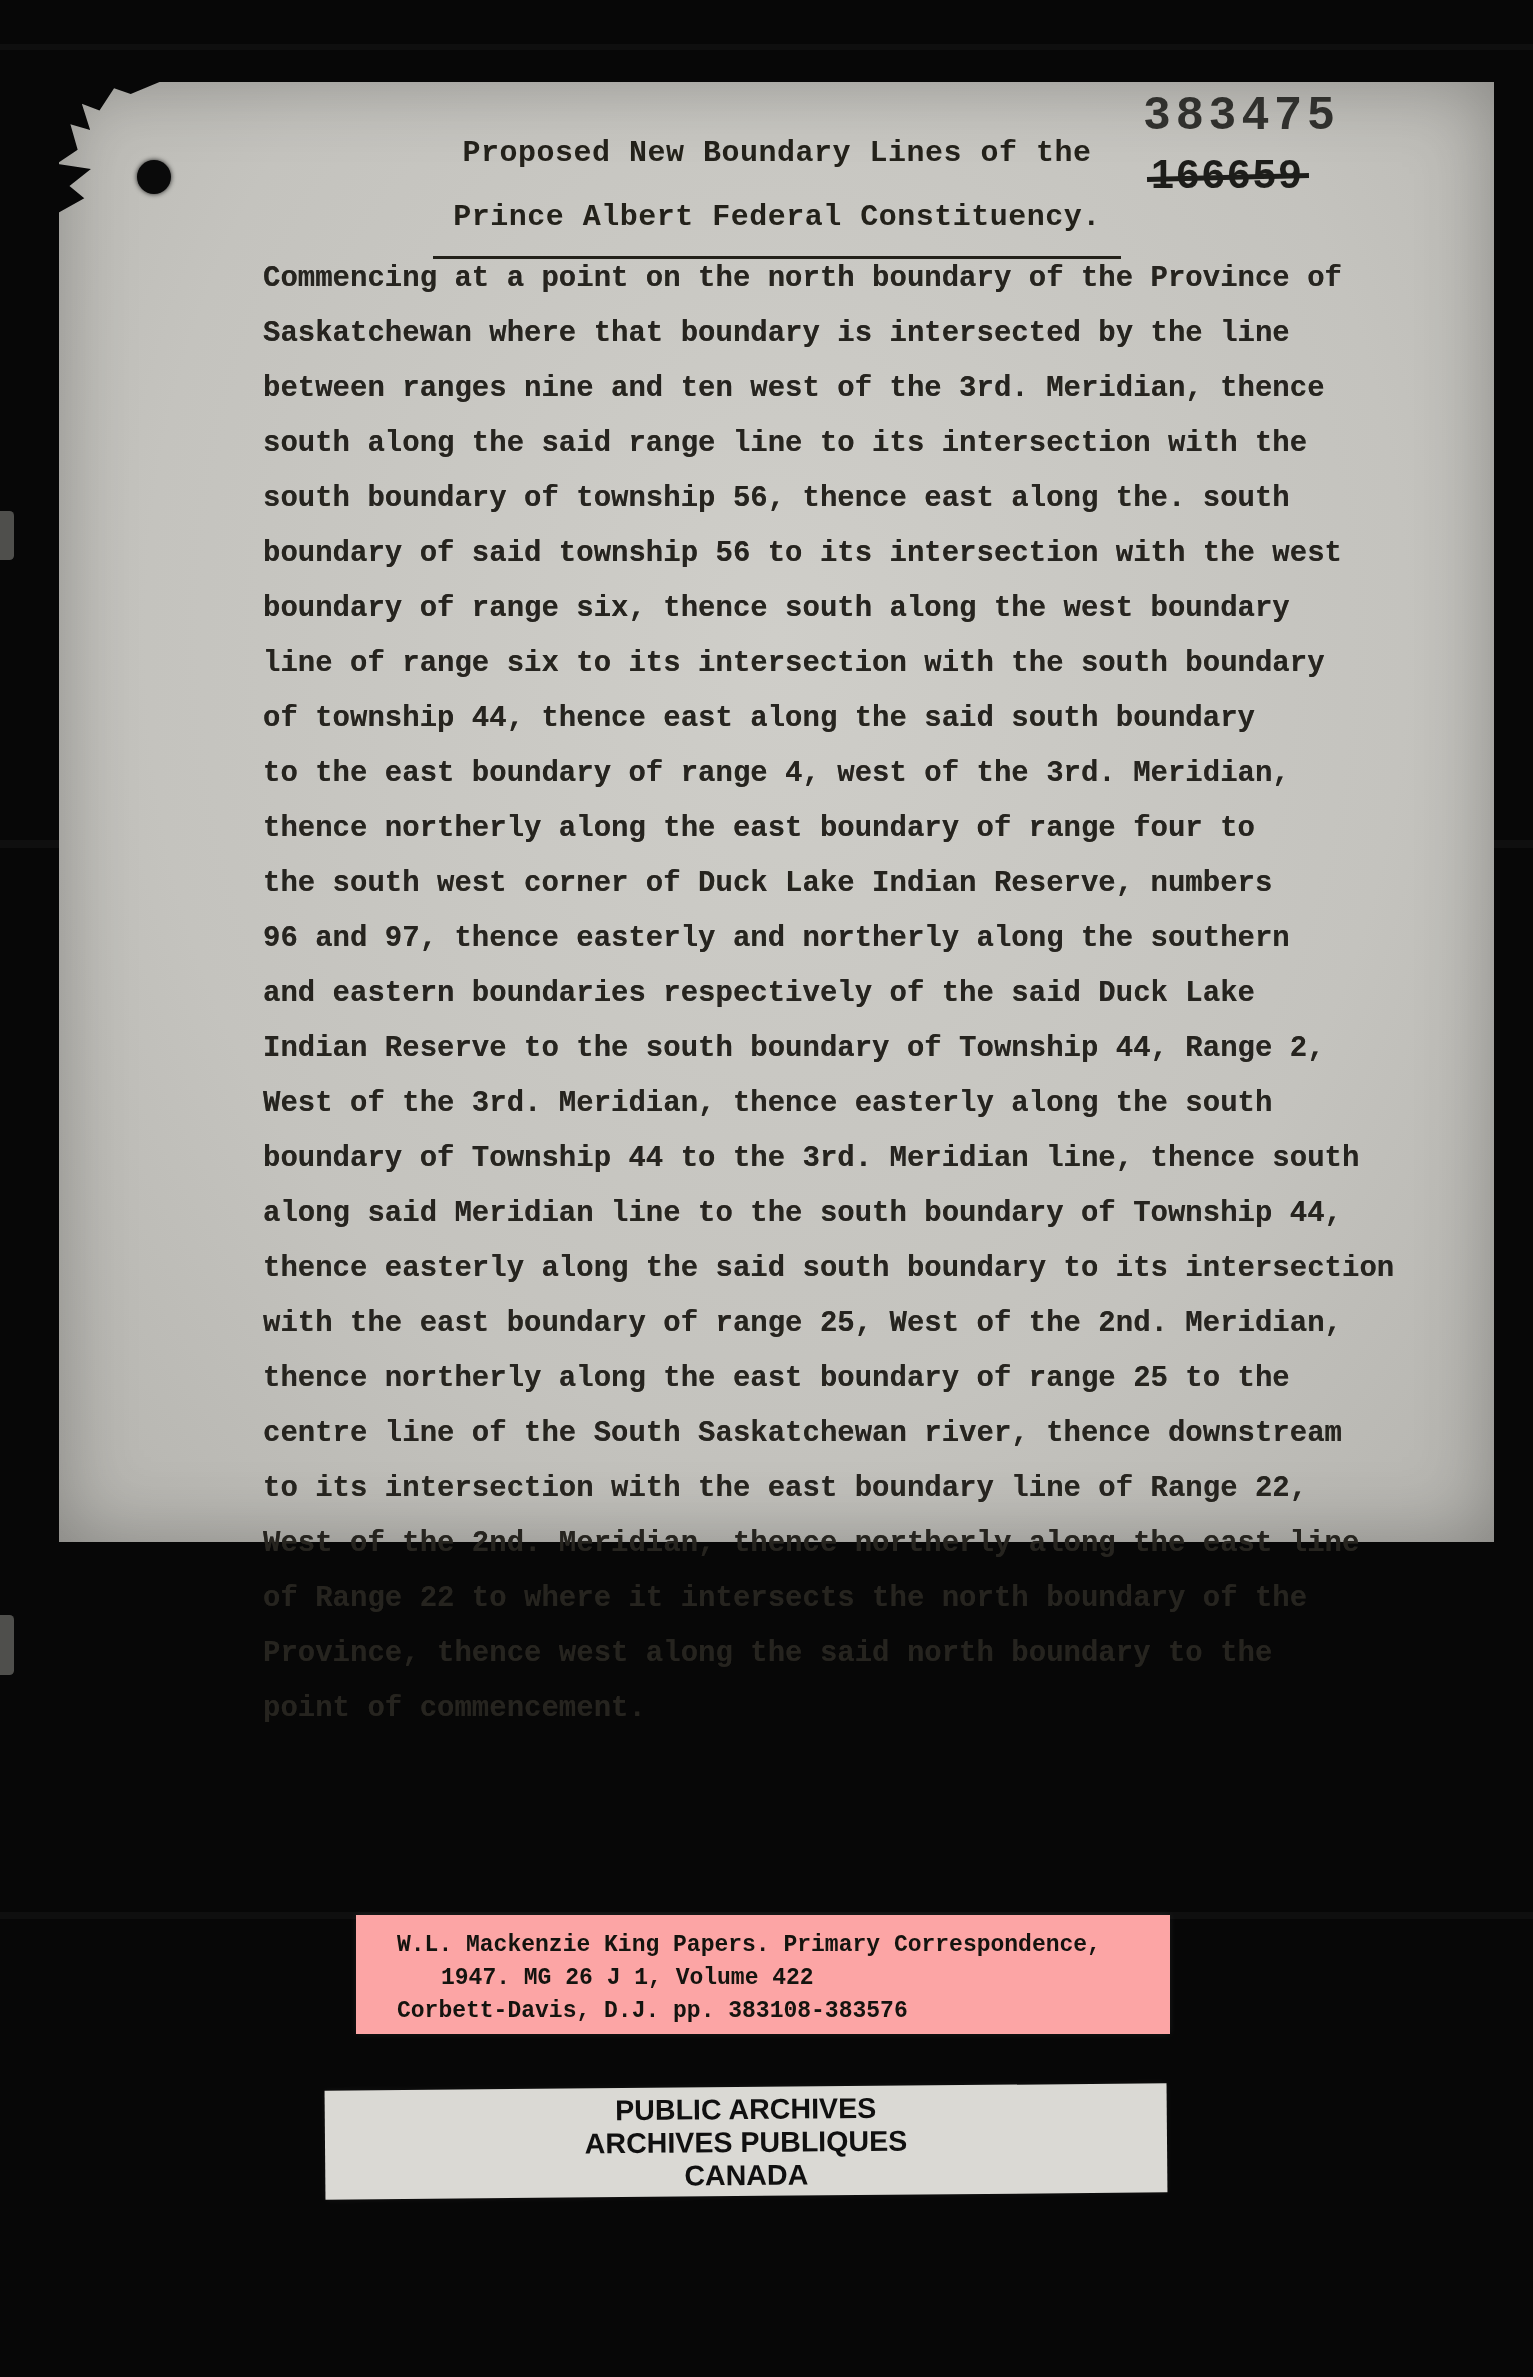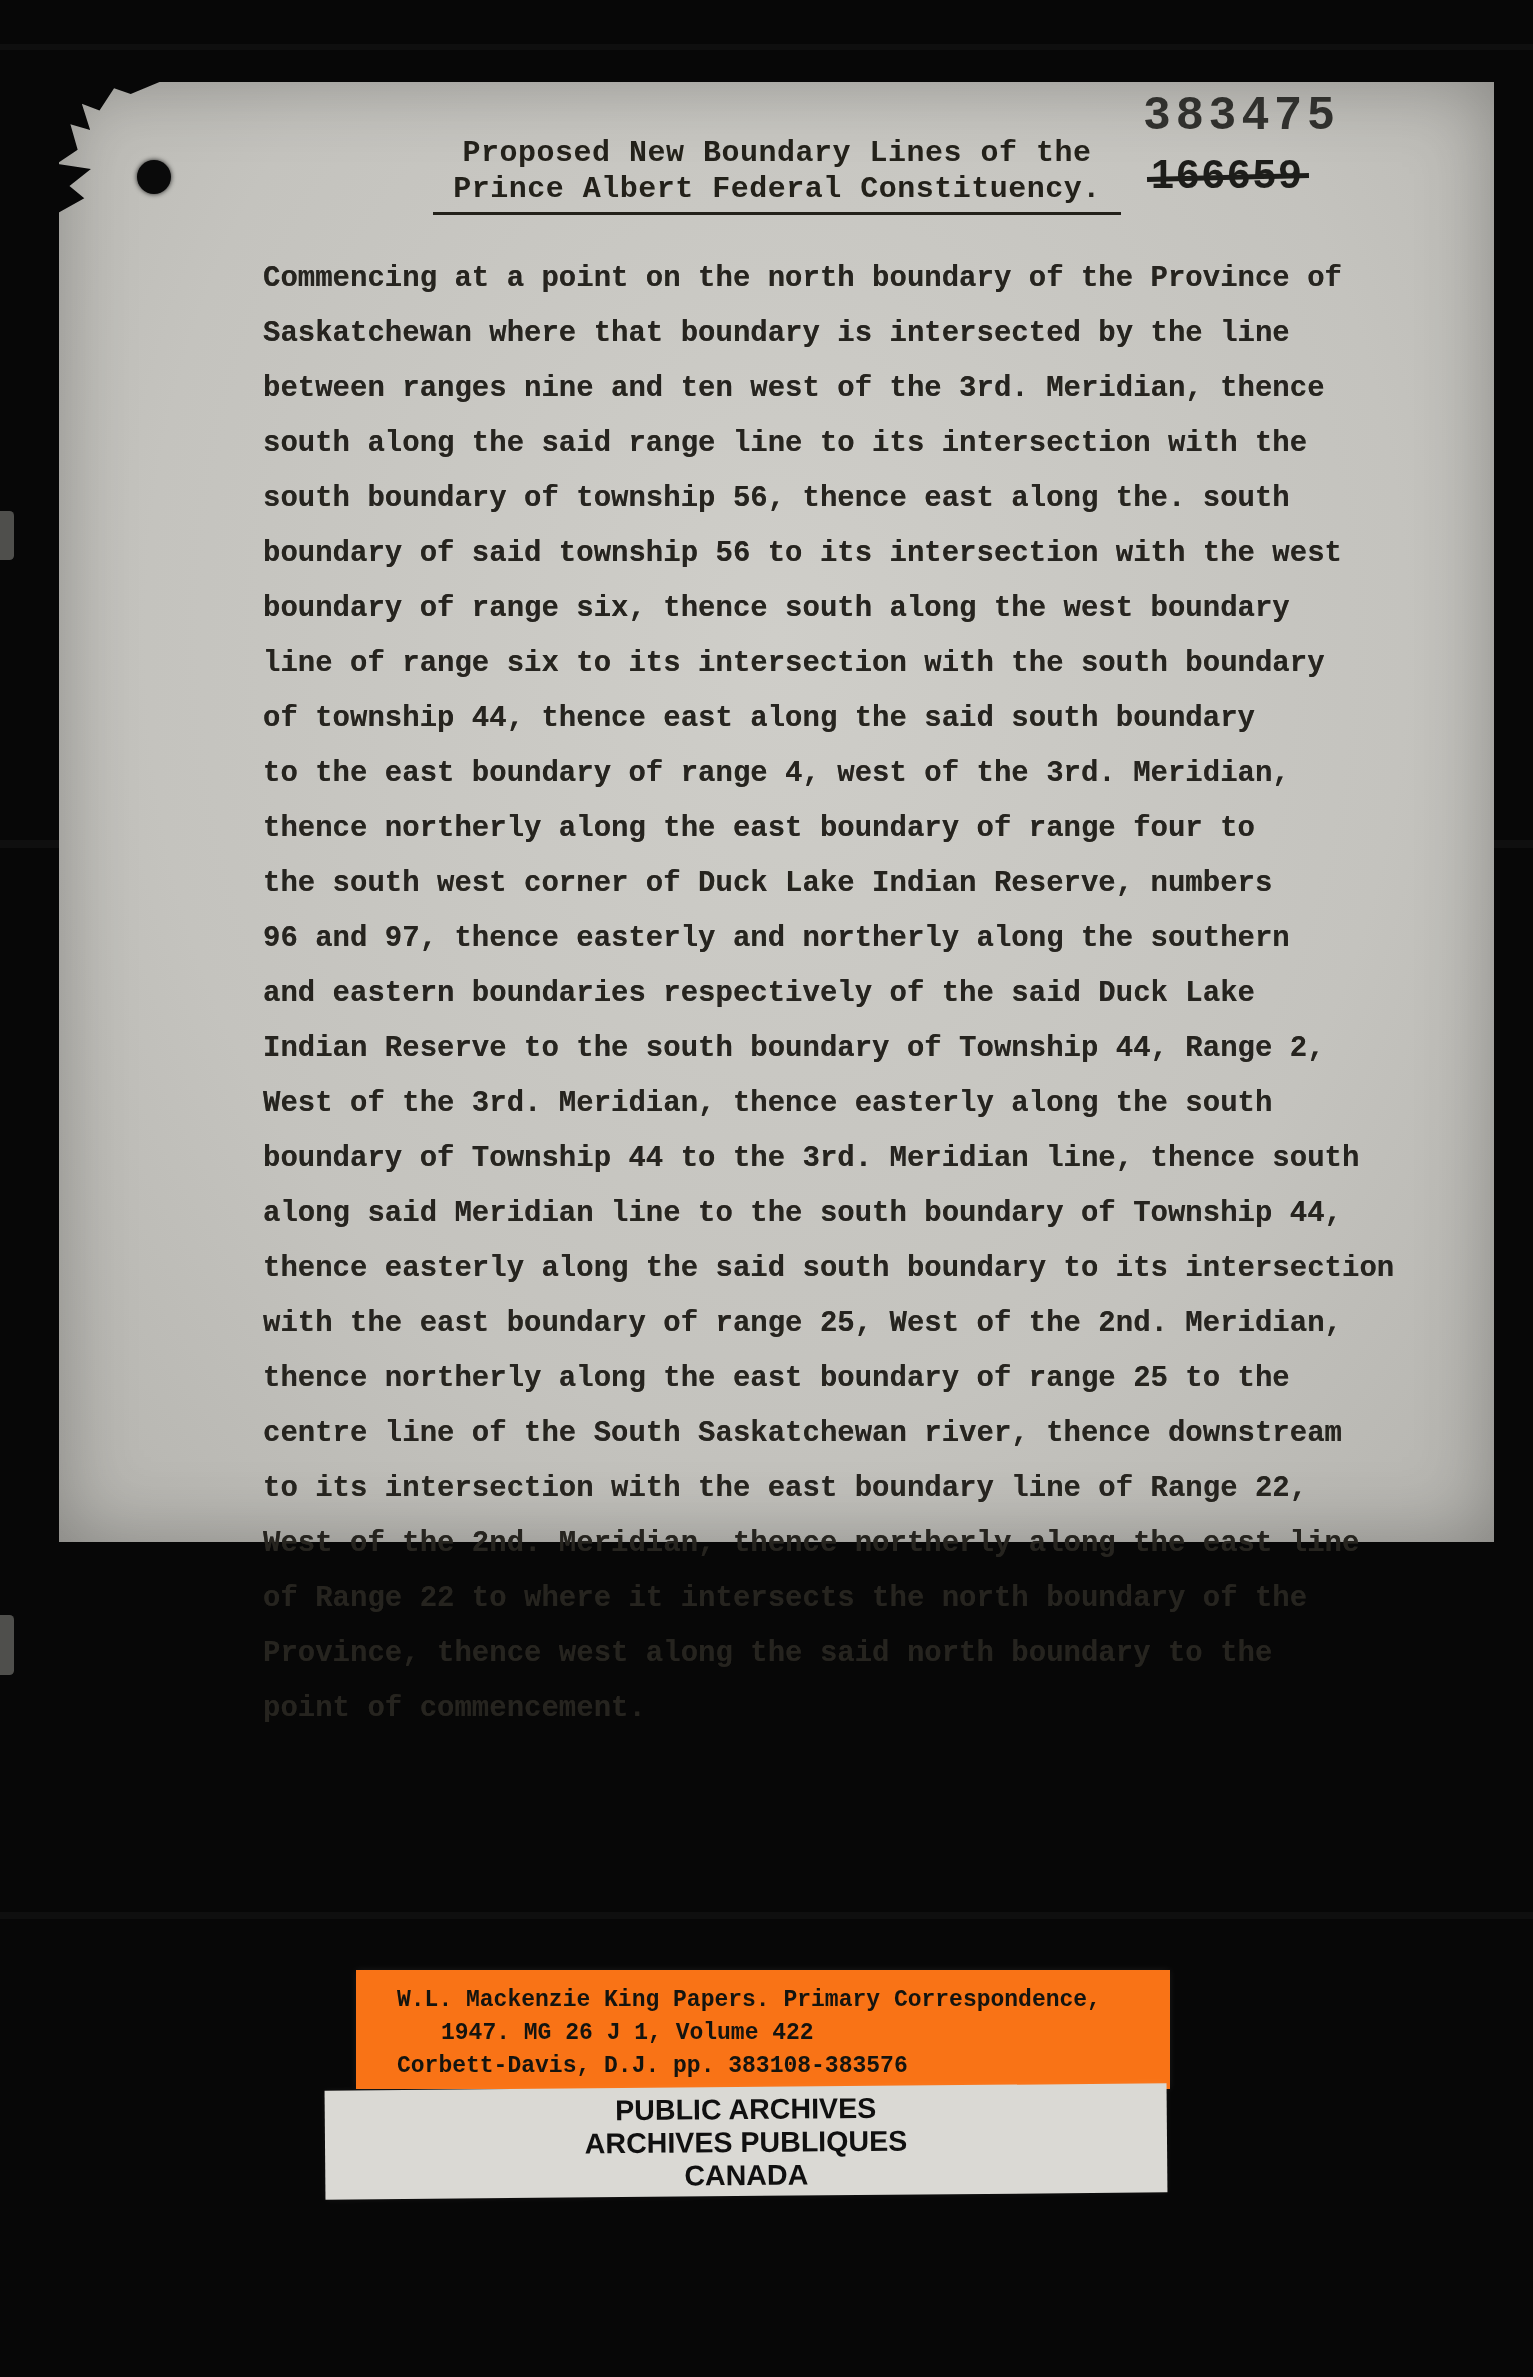--- a/index.html
+++ b/index.html
@@ -80,21 +80,22 @@
     text-align: center;
     font-weight: bold;
     font-size: 30px;
     line-height: 36px;
     color: #23211a;
     letter-spacing: 0.5px;
   }
   .title .underline {
     display: inline-block;
     border-bottom: 3.3px solid #23211a;
-    padding: 0 20px 5px 20px;
+    padding: 0 20px 21px 20px;
+    margin-top: 28px;
   }
 
   
   .stamp-number {
     position: absolute;
     top: 3.3px;
     left: 1085px;
     font-family: "Liberation Sans", sans-serif;
     font-weight: bold;
     font-size: 47px;
@@ -135,24 +136,24 @@
     text-shadow: 0 0 0.5px rgba(38,36,31,0.6);
   }
   .body-text .typed-line {
     white-space: pre;
   }
 
   
   .label-box {
     position: absolute;
     left: 356px;
-    top: 1970px;
+    top: 1915px;
     width: 814px;
     height: 119px;
-    background: #f97316;
+    background: #fca5a5;
     color: #14140f;
     font-size: 23px;
     line-height: 33px;
     font-weight: bold;
     padding: 14.3px 0 0 41px;
     box-sizing: border-box;
     box-shadow: 0 0 7.7px rgba(255,255,255,0.08);
   }
   .label-box .indent {
     margin-left: 44px;

